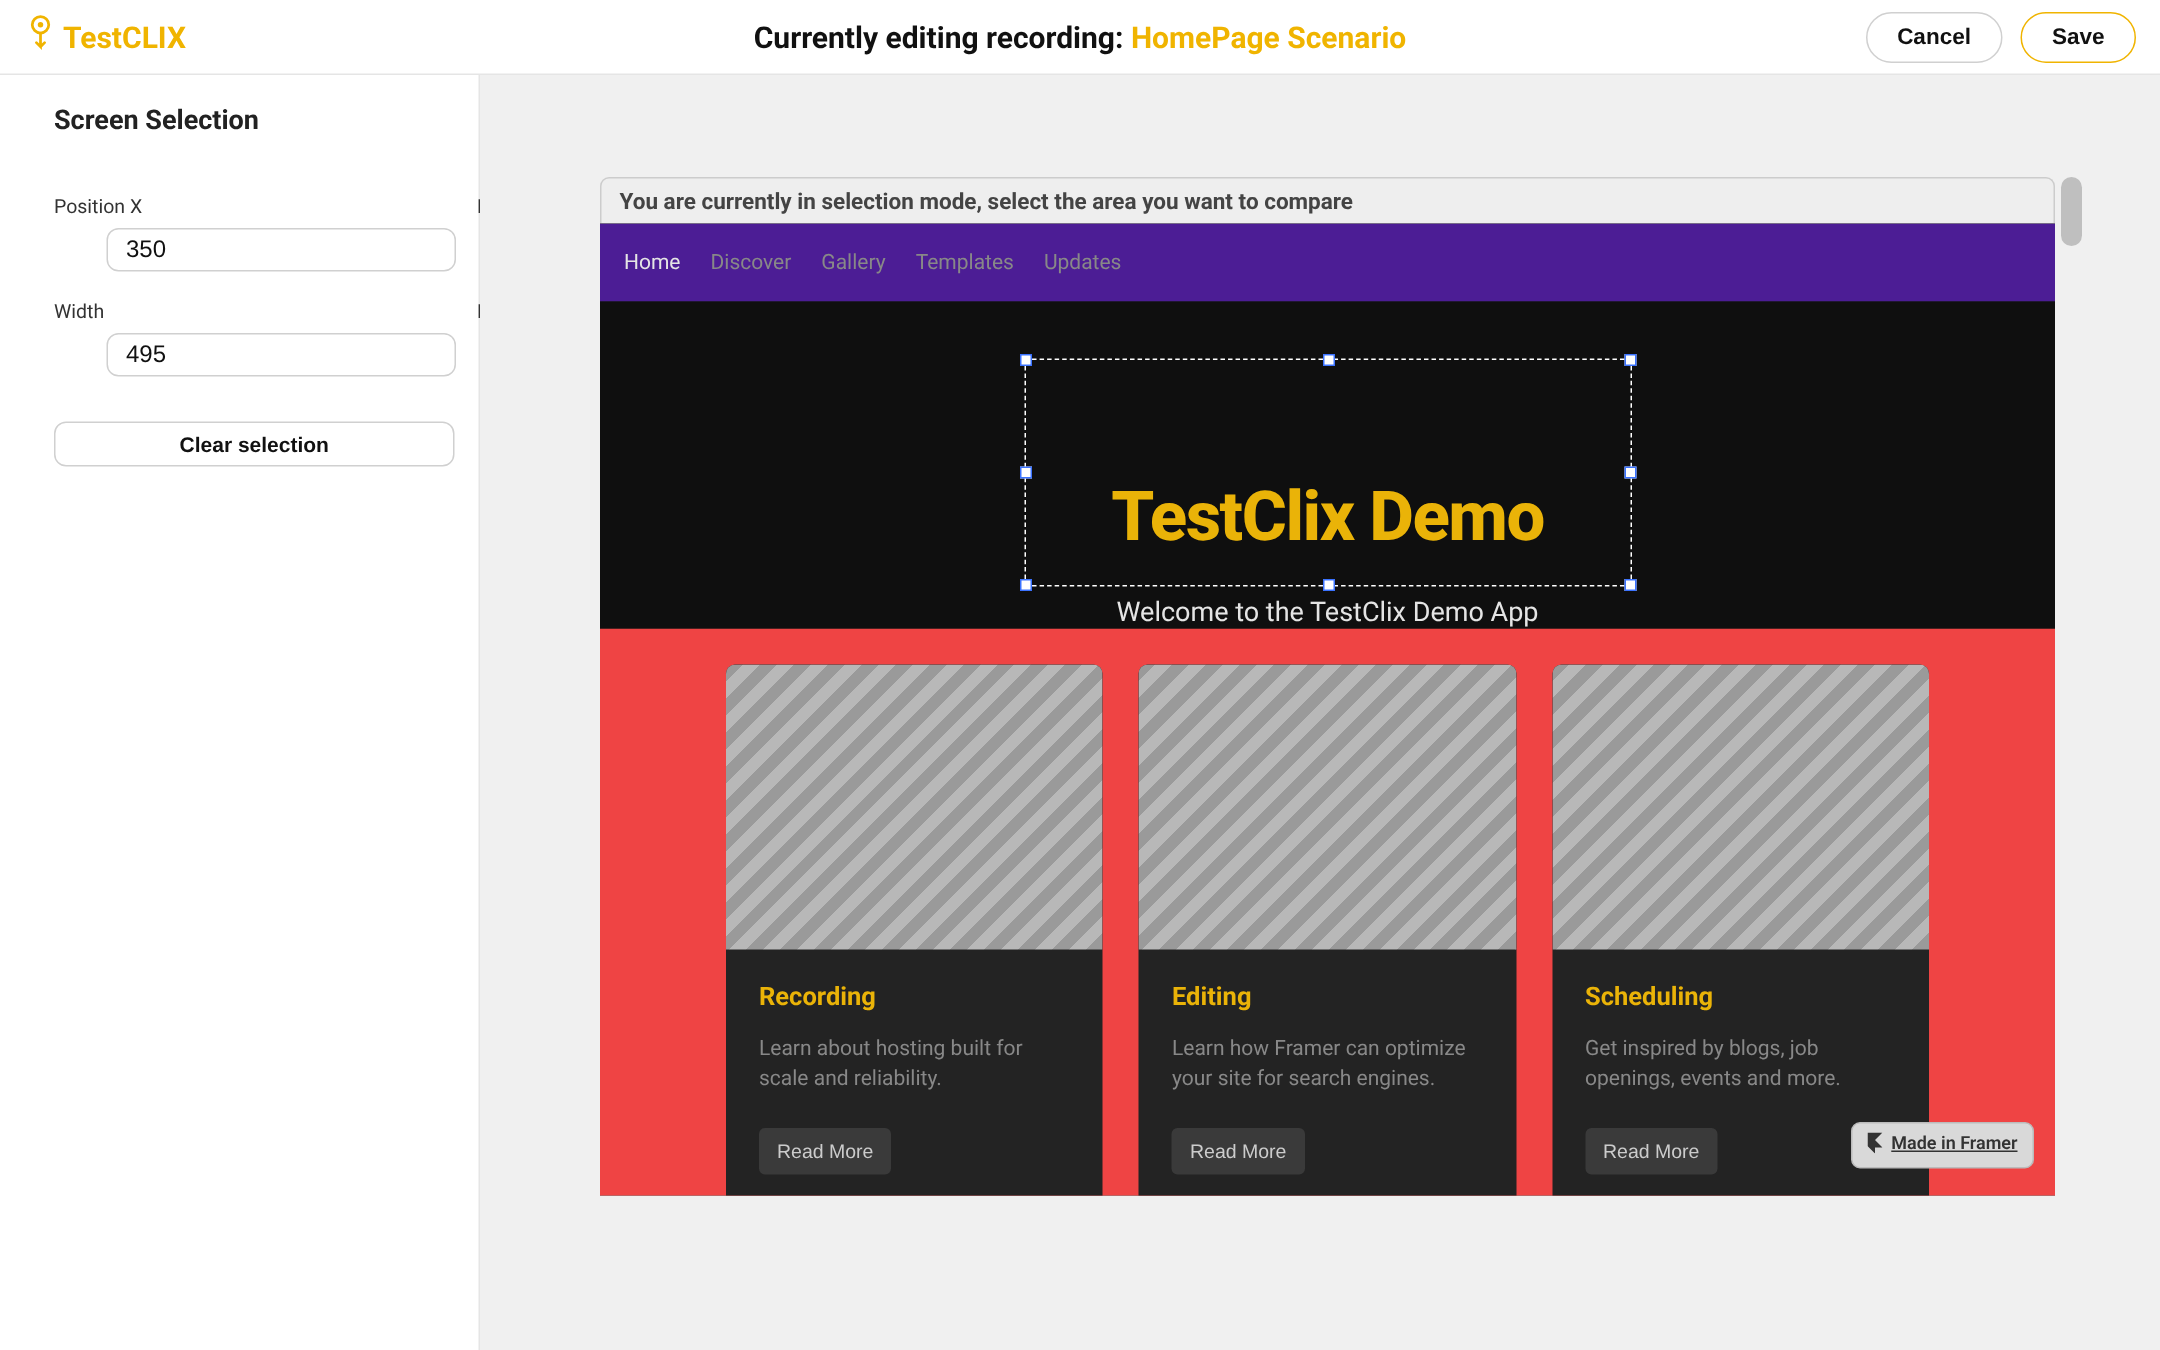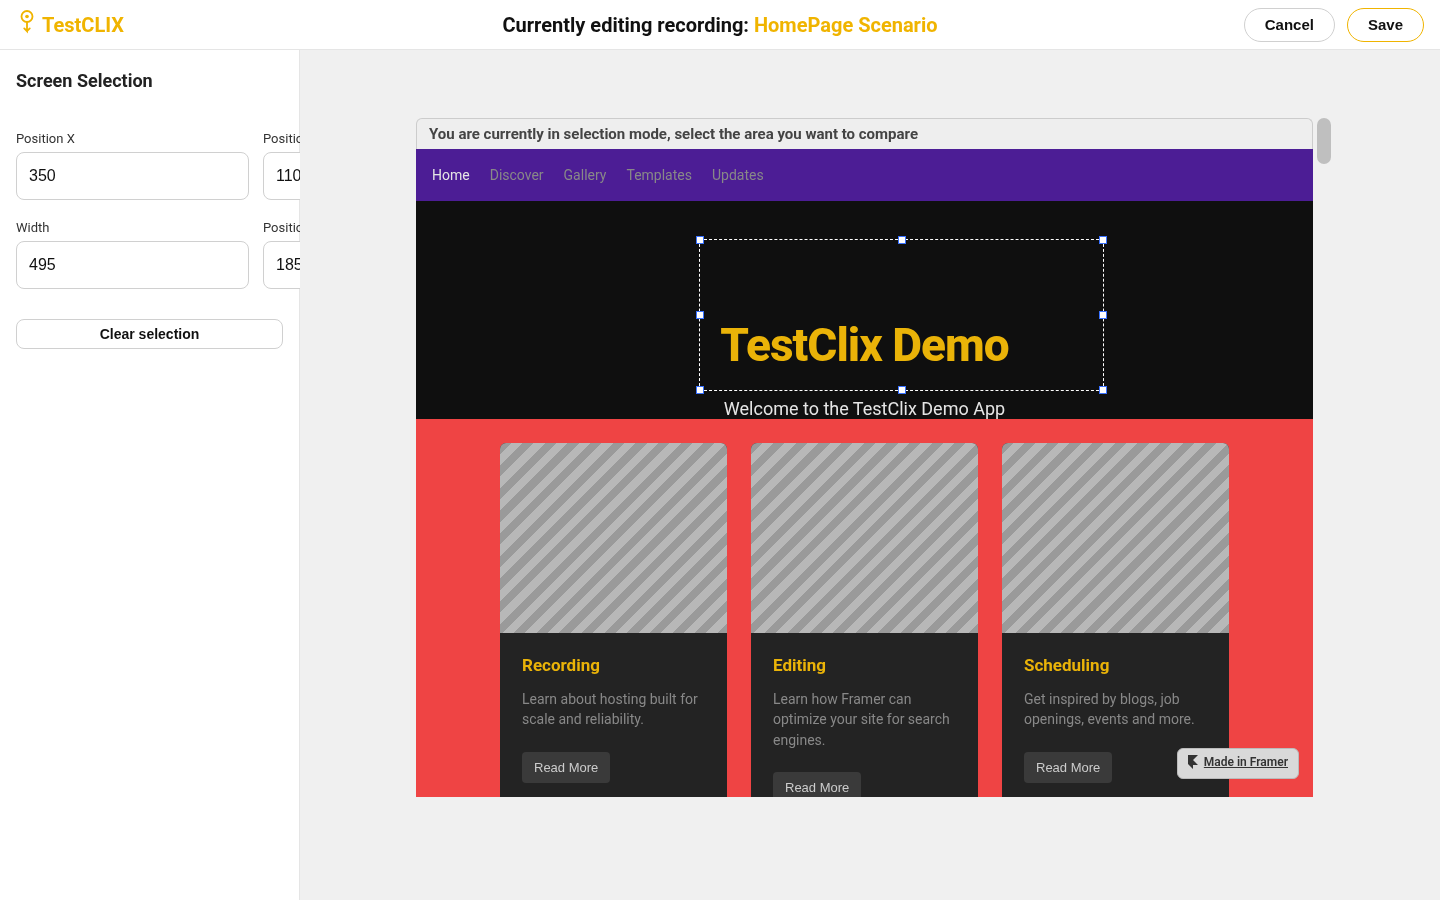--- a/index.html
+++ b/index.html
@@ -48,40 +48,41 @@
     align-items: center;
     justify-content: center;
     background: #fff;
     border: 1px solid #d0d0d0;
     color: #111;
   }
   .btn-outline-accent { border-color: #f0b400; color: #111; }
   .btn-accent { background: #f0b400; border-color: #f0b400; color: #111; }
 
   
-  .main { display: flex; height: calc(900px - 50px); }
+  .main { display: flex; height: calc(900px - 50px); padding-left: 20px; }
 
   
   .sidebar {
     width: 300px;
     border-right: 1px solid #e5e5e5;
     padding: 20px 16px;
     background: #fff;
   }
   .sidebar h2 { font-size: 18px; font-weight: 700; color: #222; margin-bottom: 40px; }
   .field-row { display: flex; gap: 14px; margin-bottom: 20px; }
   .field { flex: 1; display: flex; flex-direction: column; }
   .field label { font-size: 13px; color: #333; margin-bottom: 6px; }
   .field input {
-    height: 48px;
+    height: 29px;
     border: 1px solid #d0d0d0;
     border-radius: 8px;
     padding: 0 12px;
     font-size: 16px;
     color: #111;
+    margin-left: 35px;
   }
   .clear-btn {
     width: 100%;
     height: 30px;
     border: 1px solid #d0d0d0;
     border-radius: 8px;
     background: #fff;
     font-size: 14px;
     font-weight: 600;
     color: #111;
@@ -96,24 +97,23 @@
   .canvas {
     flex: 1;
     background: #f0f0f0;
     position: relative;
     overflow: hidden;
   }
   .preview-wrap {
     position: absolute;
     left: 80px;
     top: 68px;
-    width: 897px;
+    width: 970px;
     display: flex;
     flex-direction: column;
-    margin-left: 36px;
   }
   .selection-bar {
     background: #eee;
     border: 1px solid #ccc;
     border-bottom: none;
     border-radius: 6px 6px 0 0;
     padding: 6px 12px;
     font-size: 15px;
     font-weight: 700;
     color: #444;

